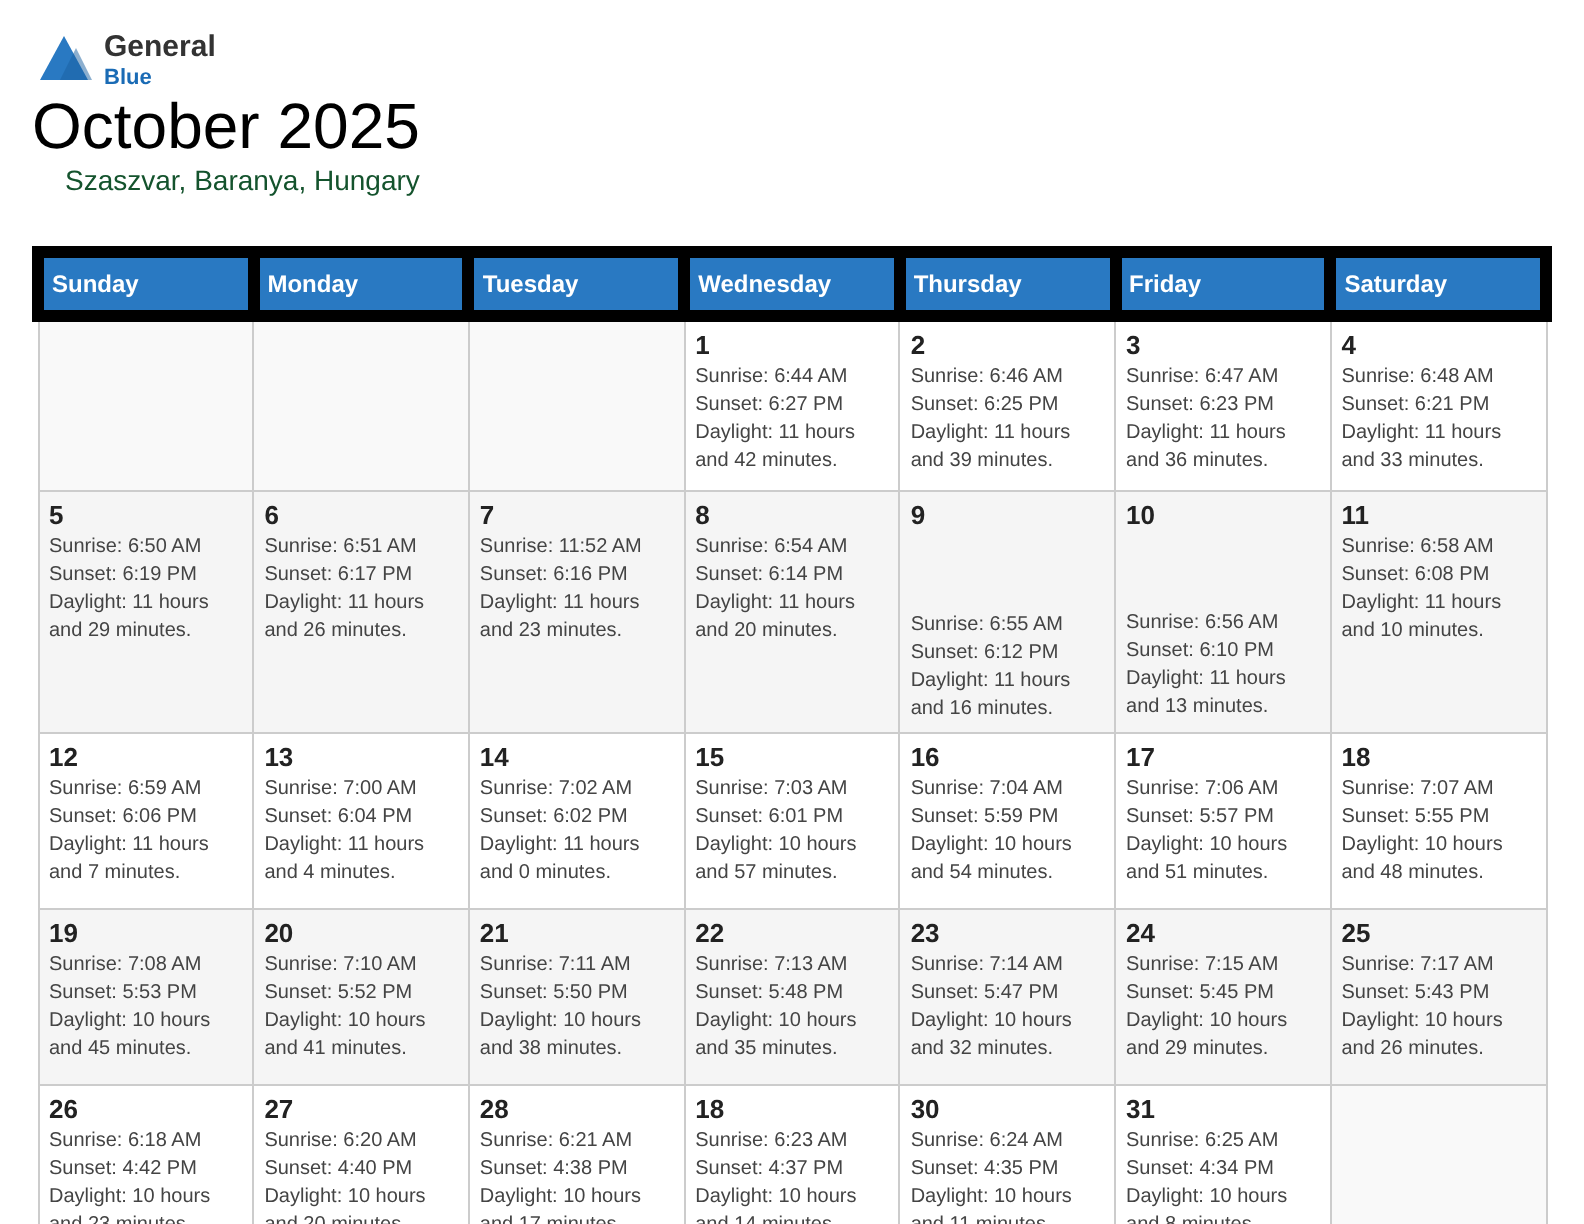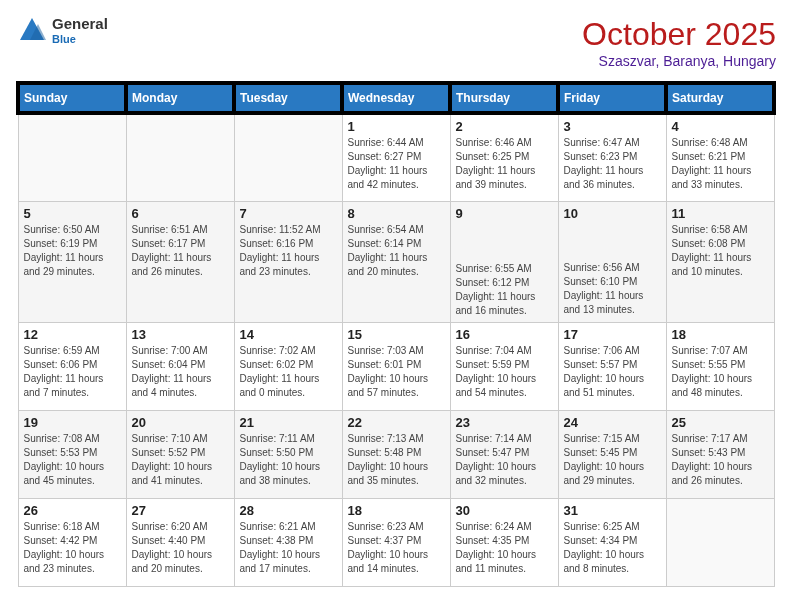--- a/index.html
+++ b/index.html
@@ -7,21 +7,22 @@
       font-family: Arial, sans-serif;
       background: #fff;
       width: 792px;
       min-height: 612px;
       padding: 16px;
     }
     .header {
       display: flex;
       justify-content: space-between;
       align-items: flex-start;
-      margin-bottom: 12px;
+      margin-bottom: 25px;
+      flex-direction: column;
     }
     .logo {
       display: flex;
       align-items: center;
       gap: 4px;
     }
     .logo-text {
       display: flex;
       flex-direction: column;
       line-height: 1.1;
@@ -39,39 +40,39 @@
     .logo-icon {
       width: 32px;
       height: 28px;
     }
     .title-section {
       text-align: right;
     }
     .month-title {
       font-size: 32px;
       font-weight: normal;
-      color: #b91c1c;
+      color: #000000;
     }
     .location {
       font-size: 14px;
-      color: #4c1d95;
+      color: #14532d;
     }
     table {
       width: 100%;
       border-collapse: collapse;
       table-layout: fixed;
     }
     thead th {
       background-color: #2979c2;
       color: #fff;
       font-size: 12px;
       font-weight: bold;
       padding: 6px 4px;
       text-align: left;
-      border: 4px solid #000000;
+      border: 6px solid #000000;
     }
     tbody td {
       border: 1px solid #ccc;
       vertical-align: top;
       padding: 4px 5px;
       font-size: 10.5px;
       color: #333;
       height: 88px;
       background: #fff;
     }

